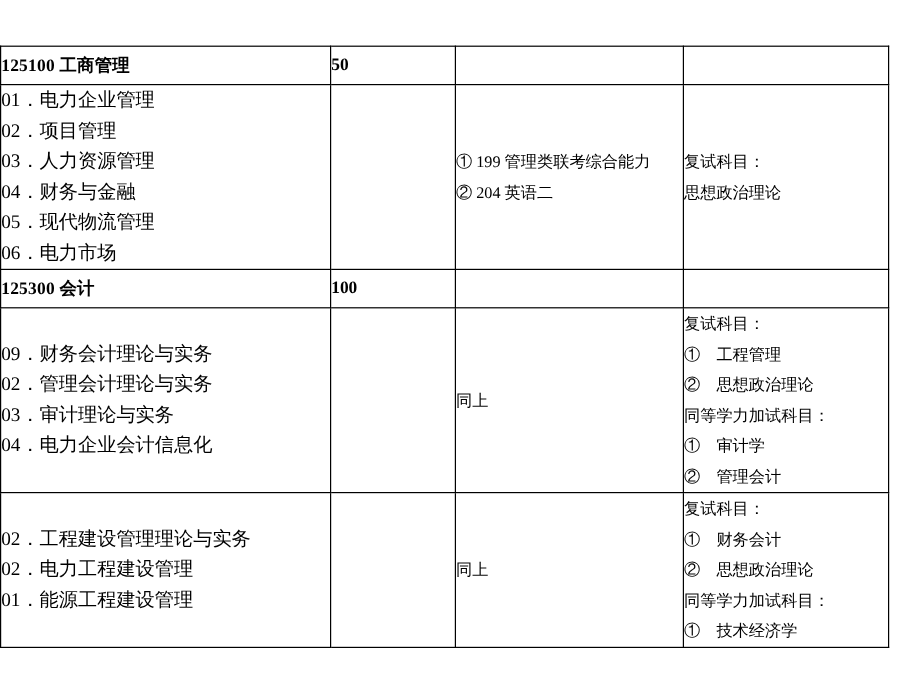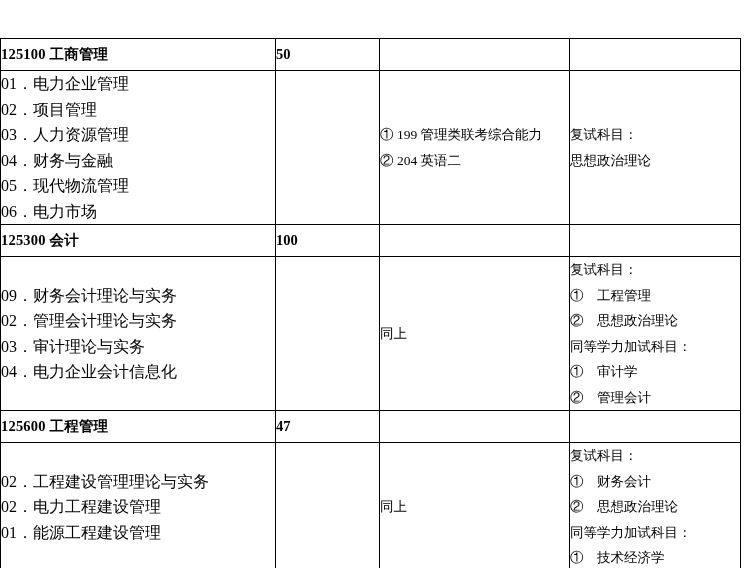--- a/index.html
+++ b/index.html
@@ -169,30 +169,20 @@
             <div class="line">复试科目：</div>
             <div class="line">①　工程管理</div>
             <div class="line">②　思想政治理论</div>
             <div class="line">同等学力加试科目：</div>
             <div class="line">①　审计学</div>
             <div class="line">②　管理会计</div>
           </div>
         </td>
       </tr>
 
-      <tr class="hdr-row">
-        <td class="cell-pad">
-          <span class="prog-title">125600 工程管理</span>
-        </td>
-        <td class="cell-pad">
-          <div class="prog-count">47</div>
-        </td>
-        <td class="cell-pad empty-cell"></td>
-        <td class="cell-pad empty-cell"></td>
-      </tr>
 
       <tr>
         <td class="cell-pad cell-center-v">
           <ul class="dir-list">
             <li>02．工程建设管理理论与实务</li>
             <li>02．电力工程建设管理</li>
             <li>01．能源工程建设管理</li>
           </ul>
         </td>
         <td class="cell-pad empty-cell"></td>

